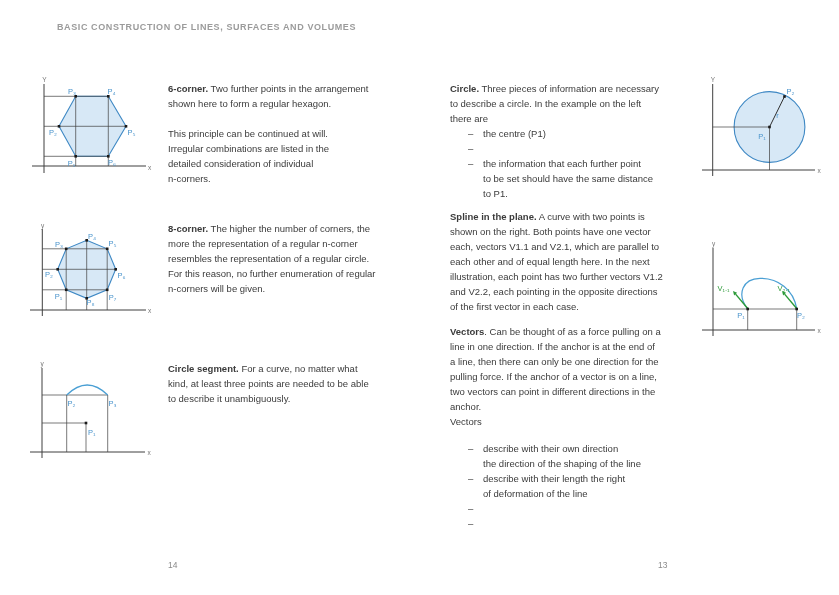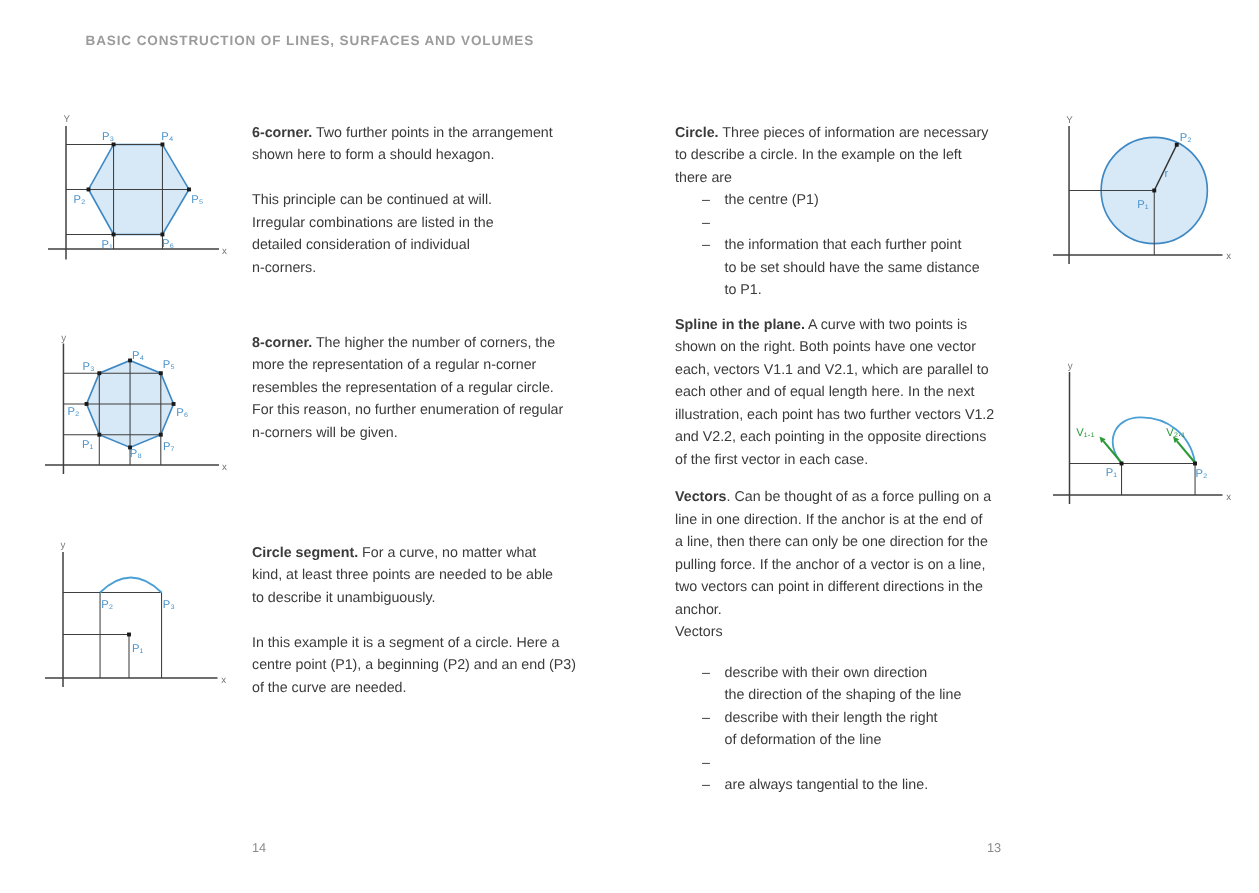--- a/index.html
+++ b/index.html
@@ -151,42 +151,39 @@
     <text class="axlabel" x="817.5" y="333">x</text>
     <text class="glabel" x="717.5" y="290.5">V₁.₁</text>
     <text class="glabel" x="777.5" y="290.5">V₂.₁</text>
     <text class="plabel" text-anchor="middle" x="741" y="317.5">P₁</text>
     <text class="plabel" text-anchor="middle" x="801" y="318">P₂</text>
   </svg>
 </div>
 
 <div class="tblock" style="left:168px;top:81px">
   <p><b>6-corner.</b><span> Two further points in the arrangement
-shown here to form a should hexagon.</span></p>
+shown here to form a regular hexagon.</span></p>
   <p><span>This principle can be continued at will.
 Irregular combinations are listed in the
 detailed consideration of individual
 n-corners.</span></p>
 </div>
 
 <div class="tblock" style="left:168px;top:221px">
   <p><b>8-corner.</b><span> The higher the number of corners, the
 more the representation of a regular n-corner
 resembles the representation of a regular circle.
 For this reason, no further enumeration of regular
 n-corners will be given.</span></p>
 </div>
 
 <div class="tblock" style="left:168px;top:361px">
   <p><b>Circle segment.</b><span> For a curve, no matter what
 kind, at least three points are needed to be able
 to describe it unambiguously.</span></p>
-  <p><span>In this example it is a segment of a circle. Here a
-centre point (P1), a beginning (P2) and an end (P3)
-of the curve are needed.</span></p>
 </div>
 
 <div class="tblock" style="left:450px;top:81px">
   <p style="margin-bottom:0"><b>Circle.</b><span> Three pieces of information are necessary
 to describe a circle. In the example on the left
 there are</span></p>
   <div class="list">
       <div class="li"><span class="dash">–</span><span class="litxt">the centre (P1)</span></div>
       <div class="li"><span class="dash">–</span></div>
       <div class="li"><span class="dash">–</span><span class="litxt">the information that each further point
@@ -212,18 +209,18 @@
 pulling force. If the anchor of a vector is on a line,
 two vectors can point in different directions in the
 anchor.
 Vectors</span></p>
   <div class="list">
       <div class="li"><span class="dash">–</span><span class="litxt">describe with their own direction
 the direction of the shaping of the line</span></div>
       <div class="li"><span class="dash">–</span><span class="litxt">describe with their length the right
 of deformation of the line</span></div>
       <div class="li"><span class="dash">–</span></div>
-      <div class="li"><span class="dash">–</span><span class="litxt">are always tangential to the line.</span></div>
+      <div class="li"><span class="dash">–</span></div>
     </div>
 </div>
 
 <div class="pagenum" style="left:168px;top:560px">14</div>
 <div class="pagenum" style="left:658px;top:560px">13</div>
 
 </body></html>

